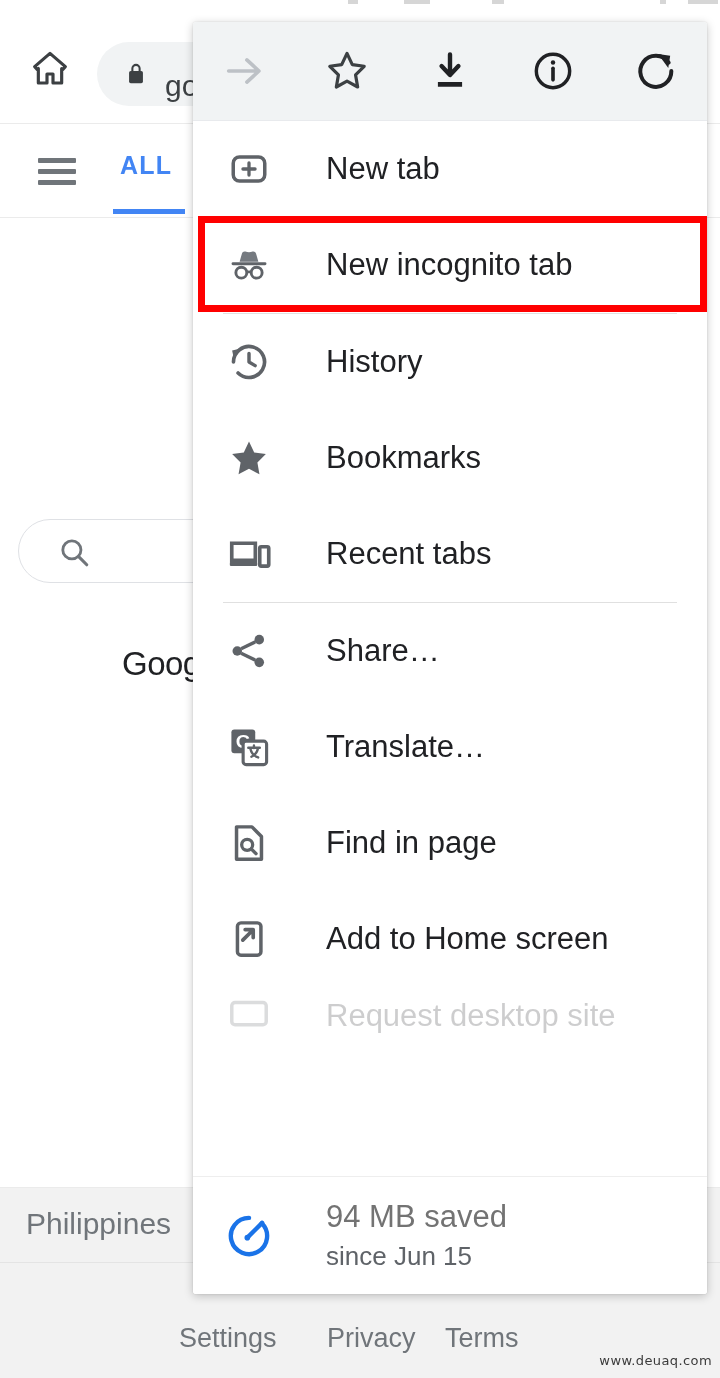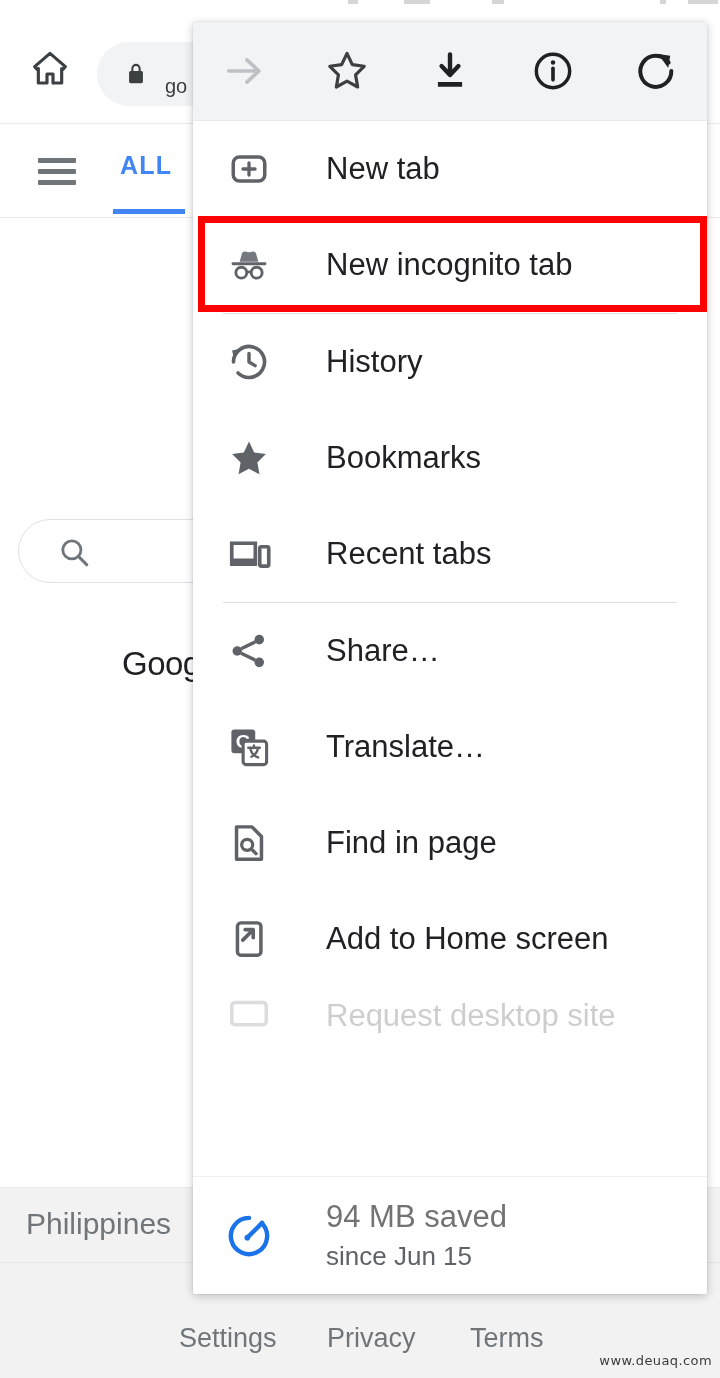--- a/index.html
+++ b/index.html
@@ -24,21 +24,21 @@
     background:#ffffff; border-bottom:1px solid #ebebeb;
   }
   .home-ico { position:absolute; left:28px; top:42px; width:44px; height:40px; }
   .omnibox {
     position:absolute; left:97px; top:36px; width:330px; height:64px;
     background:#f1f3f4; border-radius:32px;
     display:flex; align-items:center; padding-left:26px; gap:16px;
   }
   .lock-ico { width:26px; height:28px; flex:none; }
   .omnibox-text {
-    font-size:20px; color:#3c4043; white-space:nowrap; overflow:hidden;margin-top:24px;
+    font-size:30px; color:#3c4043; white-space:nowrap; overflow:hidden;margin-top:24px;
   }
 
   
   .g-tabsrow {
     position:absolute; left:0; top:125px; width:720px; height:93px;
     background:#fff; border-bottom:1px solid #ebebeb;
   }
   .hamburger { position:absolute; left:38px; top:33px; width:38px; height:26px; }
   .hamburger i { display:block; height:5px; background:#70757a; border-radius:1px; margin-bottom:6px; }
   .tab-all {
@@ -66,21 +66,21 @@
   }
   .g-country span {
     position:absolute; left:26px; top:19px; font-size:30px; color:#70757a;
   }
   .g-footer {
     position:absolute; left:0; top:1263px; width:720px; height:115px; background:#f2f2f2;
   }
   .g-footer a {
     position:absolute; top:24px; font-size:27px; color:#70757a; text-decoration:none;margin-top:36px;
   }
-  .fl-0 { left:179px; } .fl-1 { left:327px; } .fl-2 { left:470px; }
+  .fl-0 { left:179px; } .fl-1 { left:327px; } .fl-2 { left:445px; }
 
   .watermark {
     position:absolute; right:8px; bottom:10px;
     font-size:13px; color:#3b3b3b; letter-spacing:0.4px;
     font-family:"DejaVu Sans", sans-serif;
   }
 
   
   .menu {
     position:absolute; left:193px; top:22px; width:514px; height:1272px;

